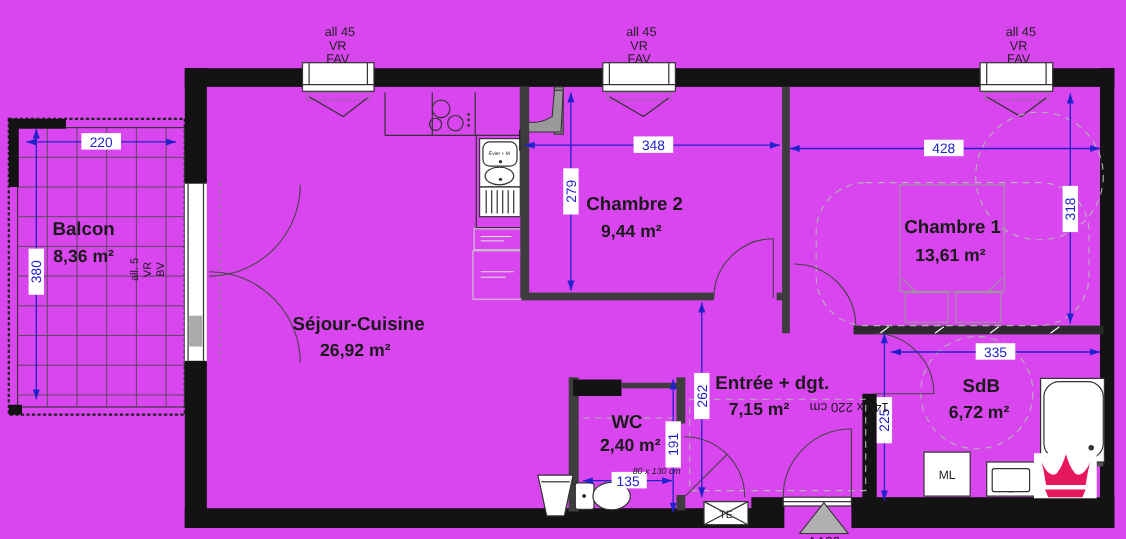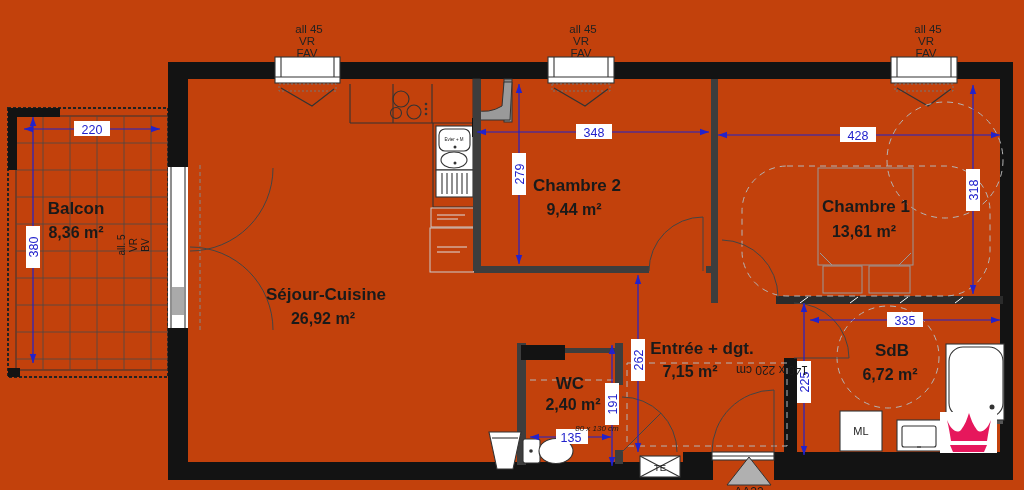--- a/index.html
+++ b/index.html
@@ -1,16 +1,16 @@
 <!DOCTYPE html>
 <html><head>
 <meta charset="utf-8">
 <style>
   html,body{margin:0;padding:0;background:#fff;}
-  .stage{width:1024px;height:490px;position:relative;background:#c2410c;overflow:hidden;}
+  .stage{width:1024px;height:490px;position:relative;background:#d946ef;overflow:hidden;}
   svg{display:block;font-family:"Liberation Sans",sans-serif;}
   text{fill:#1a1a1a;}
   .roomname{font-weight:bold;font-size:17px;}
   .roomarea{font-weight:bold;font-size:16px;}
   .winlab{font-size:11.5px;fill:#222;}
   .dimtxt{font-size:12.5px;fill:#2222cc;}
   .dimline{stroke:#2222cc;stroke-width:1.2;fill:none;}
   .dimarrow{fill:#2222cc;stroke:none;}
   .wall{fill:#131313;stroke:none;}
   .partition{fill:#3d3d3d;stroke:none;}

